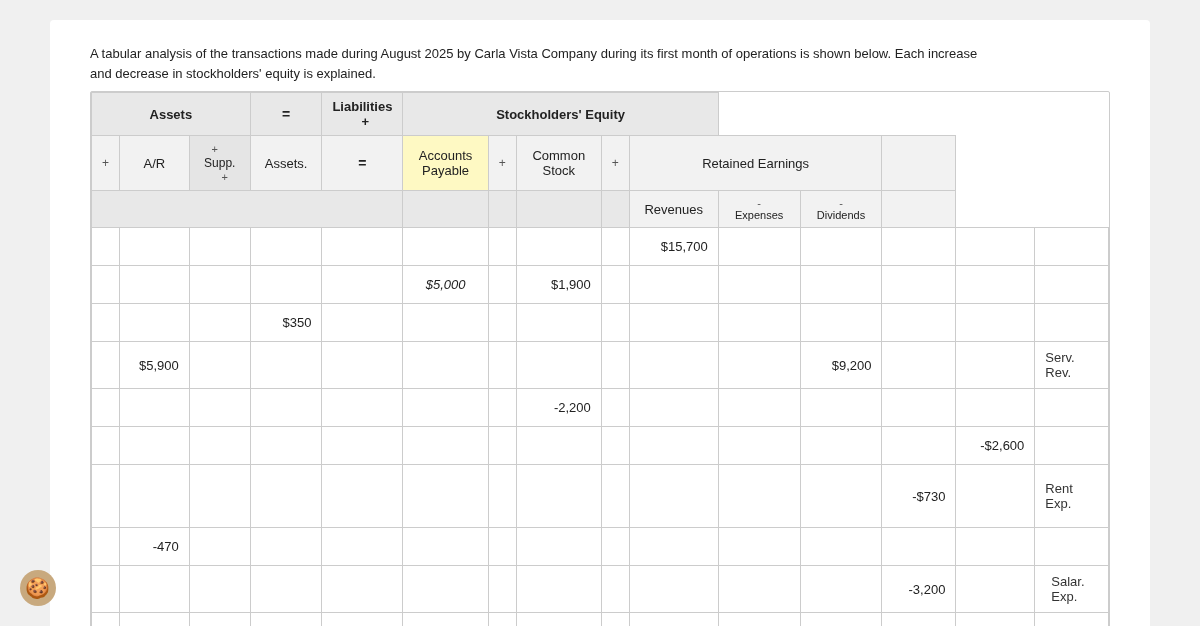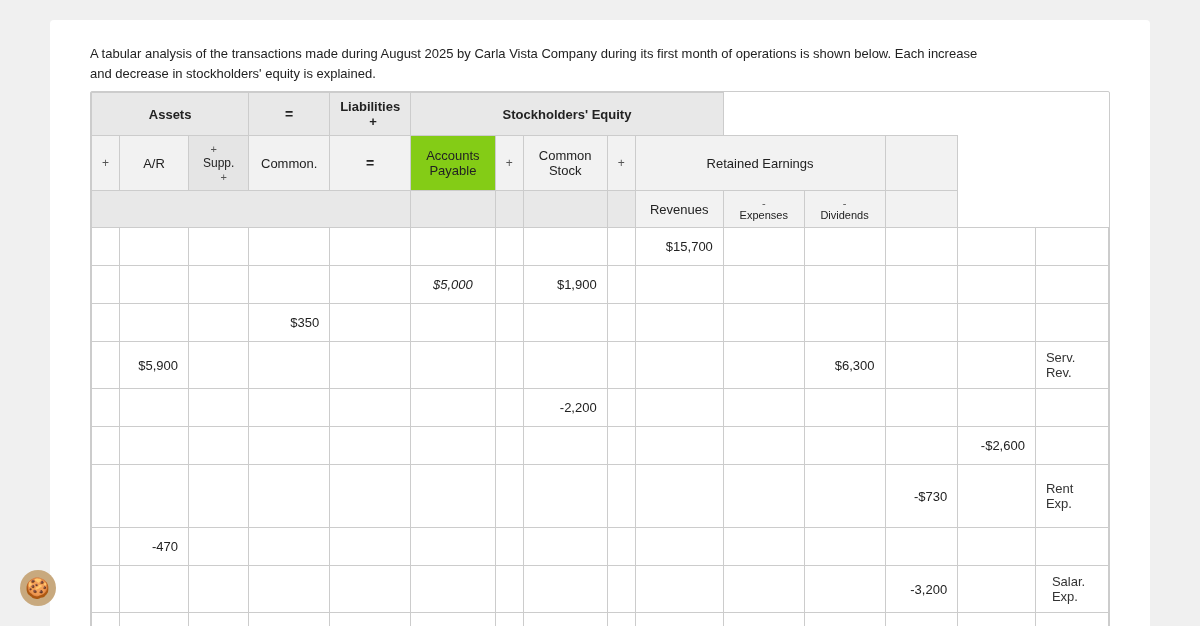--- a/index.html
+++ b/index.html
@@ -100,23 +100,23 @@
         <tr class="header-row-2">
           <td style="background:#f2f2f2; font-size:12px; color:#555; width:20px; border:1px solid #ccc;">+</td>
           <th style="background:#f2f2f2; width:90px;">A/R</th>
           <th style="background:#e5e5e5; width:80px; font-size:12px;">
             <span style="font-size:11px; color:#555;">+</span>
             &nbsp;&nbsp;
             <span>Supp.</span>
             &nbsp;&nbsp;
             <span style="font-size:11px; color:#555;">+</span>
           </th>
-          <th style="background:#f2f2f2; width:90px;">Common.</th>
+          <th style="background:#f2f2f2; width:90px;">Assets.</th>
           <th style="background:#f2f2f2; width:20px; font-size:14px; font-weight:bold; border:1px solid #ccc;">=</th>
-          <th style="background:#84cc16; width:110px;">
+          <th style="background:#fef9c3; width:110px;">
             <div>Accounts Payable</div>
           </th>
           <th style="background:#f2f2f2; width:20px; font-size:12px; color:#555;">+</th>
           <th style="background:#f2f2f2; width:110px;">Common Stock</th>
           <th style="background:#f2f2f2; width:20px; font-size:12px; color:#555;">+</th>
           <th colspan="3" style="background:#f2f2f2;">Retained Earnings</th>
           <th style="background:#f2f2f2;"></th>
         </tr>
 
         <tr class="header-row-3">
@@ -194,21 +194,21 @@
             <td style="text-align: right; width: 90px; border: 1px solid rgb(204, 204, 204); padding: 8px 10px; height: 38px;">$5,900</td>
             <td style="width: 20px; border: 1px solid rgb(204, 204, 204); padding: 8px 10px; height: 38px;"></td>
             <td style="text-align: right; width: 80px; border: 1px solid rgb(204, 204, 204); padding: 8px 10px; height: 38px;"></td>
             <td style="width: 20px; border: 1px solid rgb(204, 204, 204); padding: 8px 10px; height: 38px;"></td>
             <td style="text-align: right; width: 90px; border: 1px solid rgb(204, 204, 204); padding: 8px 10px; height: 38px;"></td>
             <td style="width: 20px; border: 1px solid rgb(204, 204, 204); font-weight: bold; padding: 8px 10px; height: 38px;"></td>
             <td style="text-align: right; width: 110px; border: 1px solid rgb(204, 204, 204); padding: 8px 10px; height: 38px;"></td>
             <td style="width: 20px; border: 1px solid rgb(204, 204, 204); padding: 8px 10px; height: 38px;"></td>
             <td style="text-align: right; width: 110px; border: 1px solid rgb(204, 204, 204); padding: 8px 10px; height: 38px;"></td>
             <td style="width: 20px; border: 1px solid rgb(204, 204, 204); padding: 8px 10px; height: 38px;"></td>
-            <td style="text-align: right; width: 110px; border: 1px solid rgb(204, 204, 204); padding: 8px 10px; height: 38px;">$6,300</td>
+            <td style="text-align: right; width: 110px; border: 1px solid rgb(204, 204, 204); padding: 8px 10px; height: 38px;">$9,200</td>
             <td style="text-align: right; width: 110px; border: 1px solid rgb(204, 204, 204); padding: 8px 10px; height: 38px;"></td>
             <td style="text-align: right; width: 110px; border: 1px solid rgb(204, 204, 204); padding: 8px 10px; height: 38px;"></td>
             <td style="text-align: left; width: 90px; color: rgb(51, 51, 51); border: 1px solid rgb(204, 204, 204); padding: 8px 10px; height: 38px;">Serv. Rev.</td>
           </tr>
           <tr>
             <td style="width: 20px; border: 1px solid rgb(204, 204, 204); padding: 8px 10px; height: 38px;"></td>
             <td style="text-align: right; width: 90px; border: 1px solid rgb(204, 204, 204); padding: 8px 10px; height: 38px;"></td>
             <td style="width: 20px; border: 1px solid rgb(204, 204, 204); padding: 8px 10px; height: 38px;"></td>
             <td style="text-align: right; width: 80px; border: 1px solid rgb(204, 204, 204); padding: 8px 10px; height: 38px;"></td>
             <td style="width: 20px; border: 1px solid rgb(204, 204, 204); padding: 8px 10px; height: 38px;"></td>

